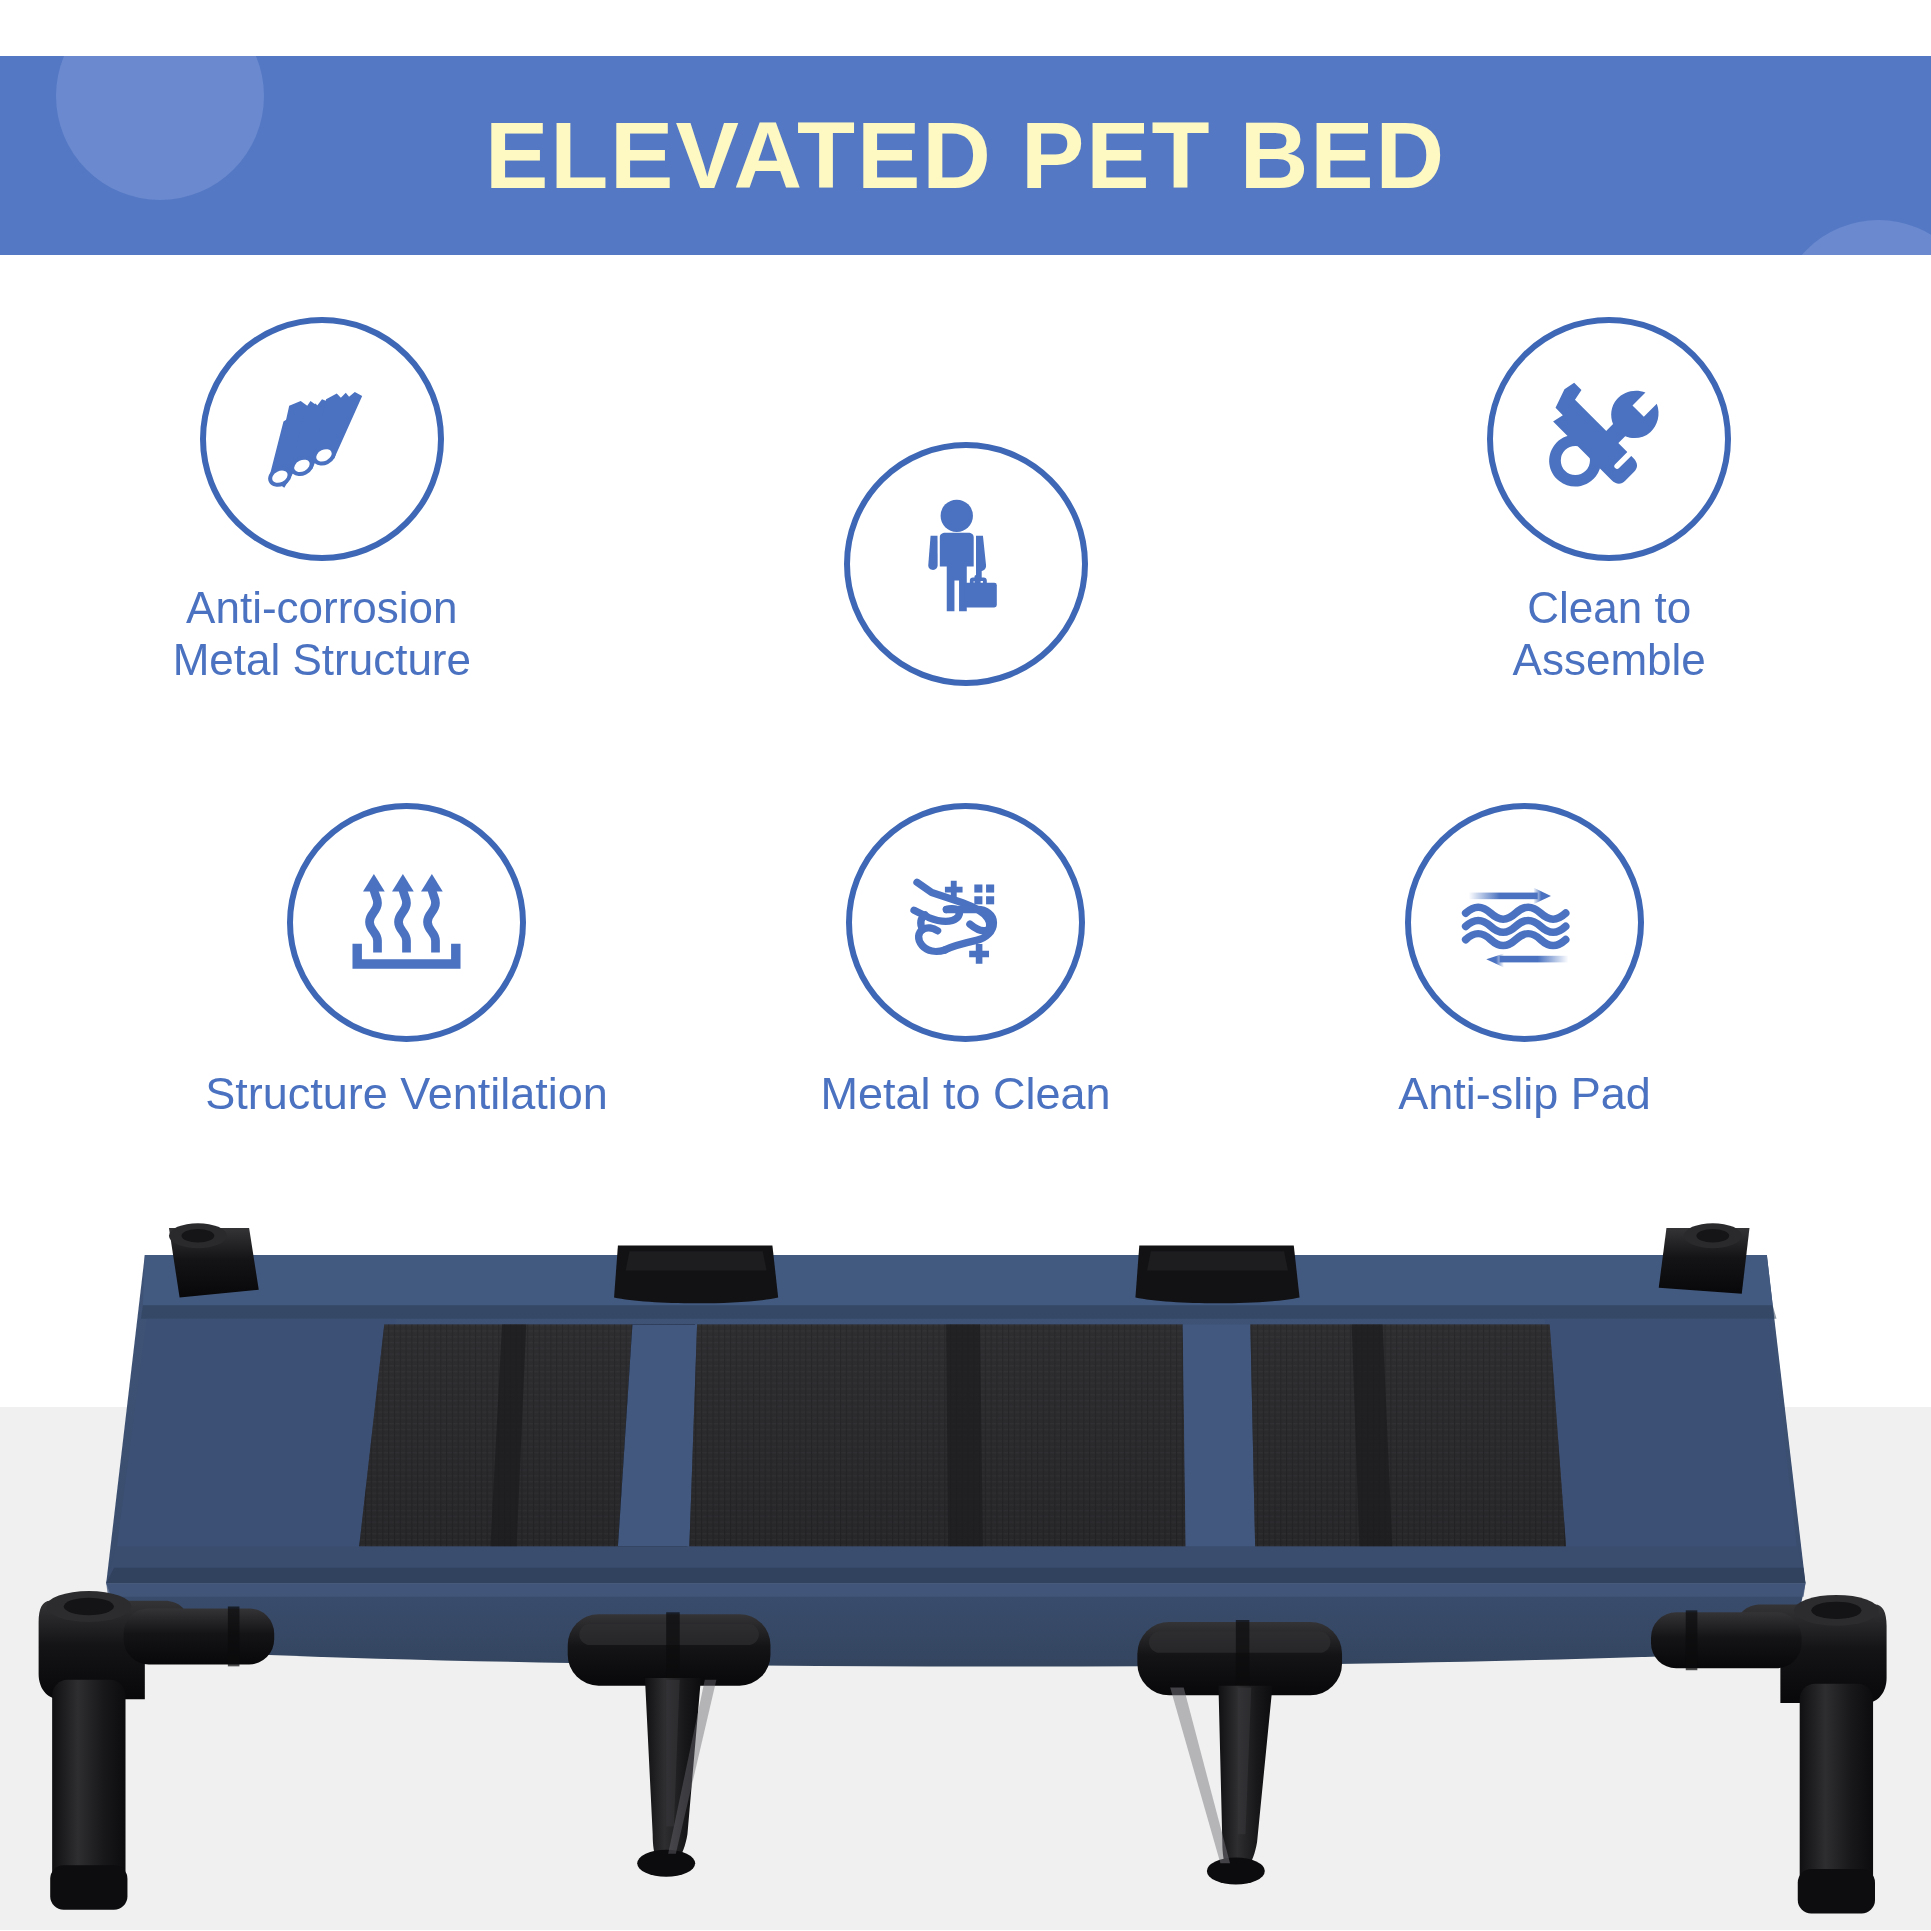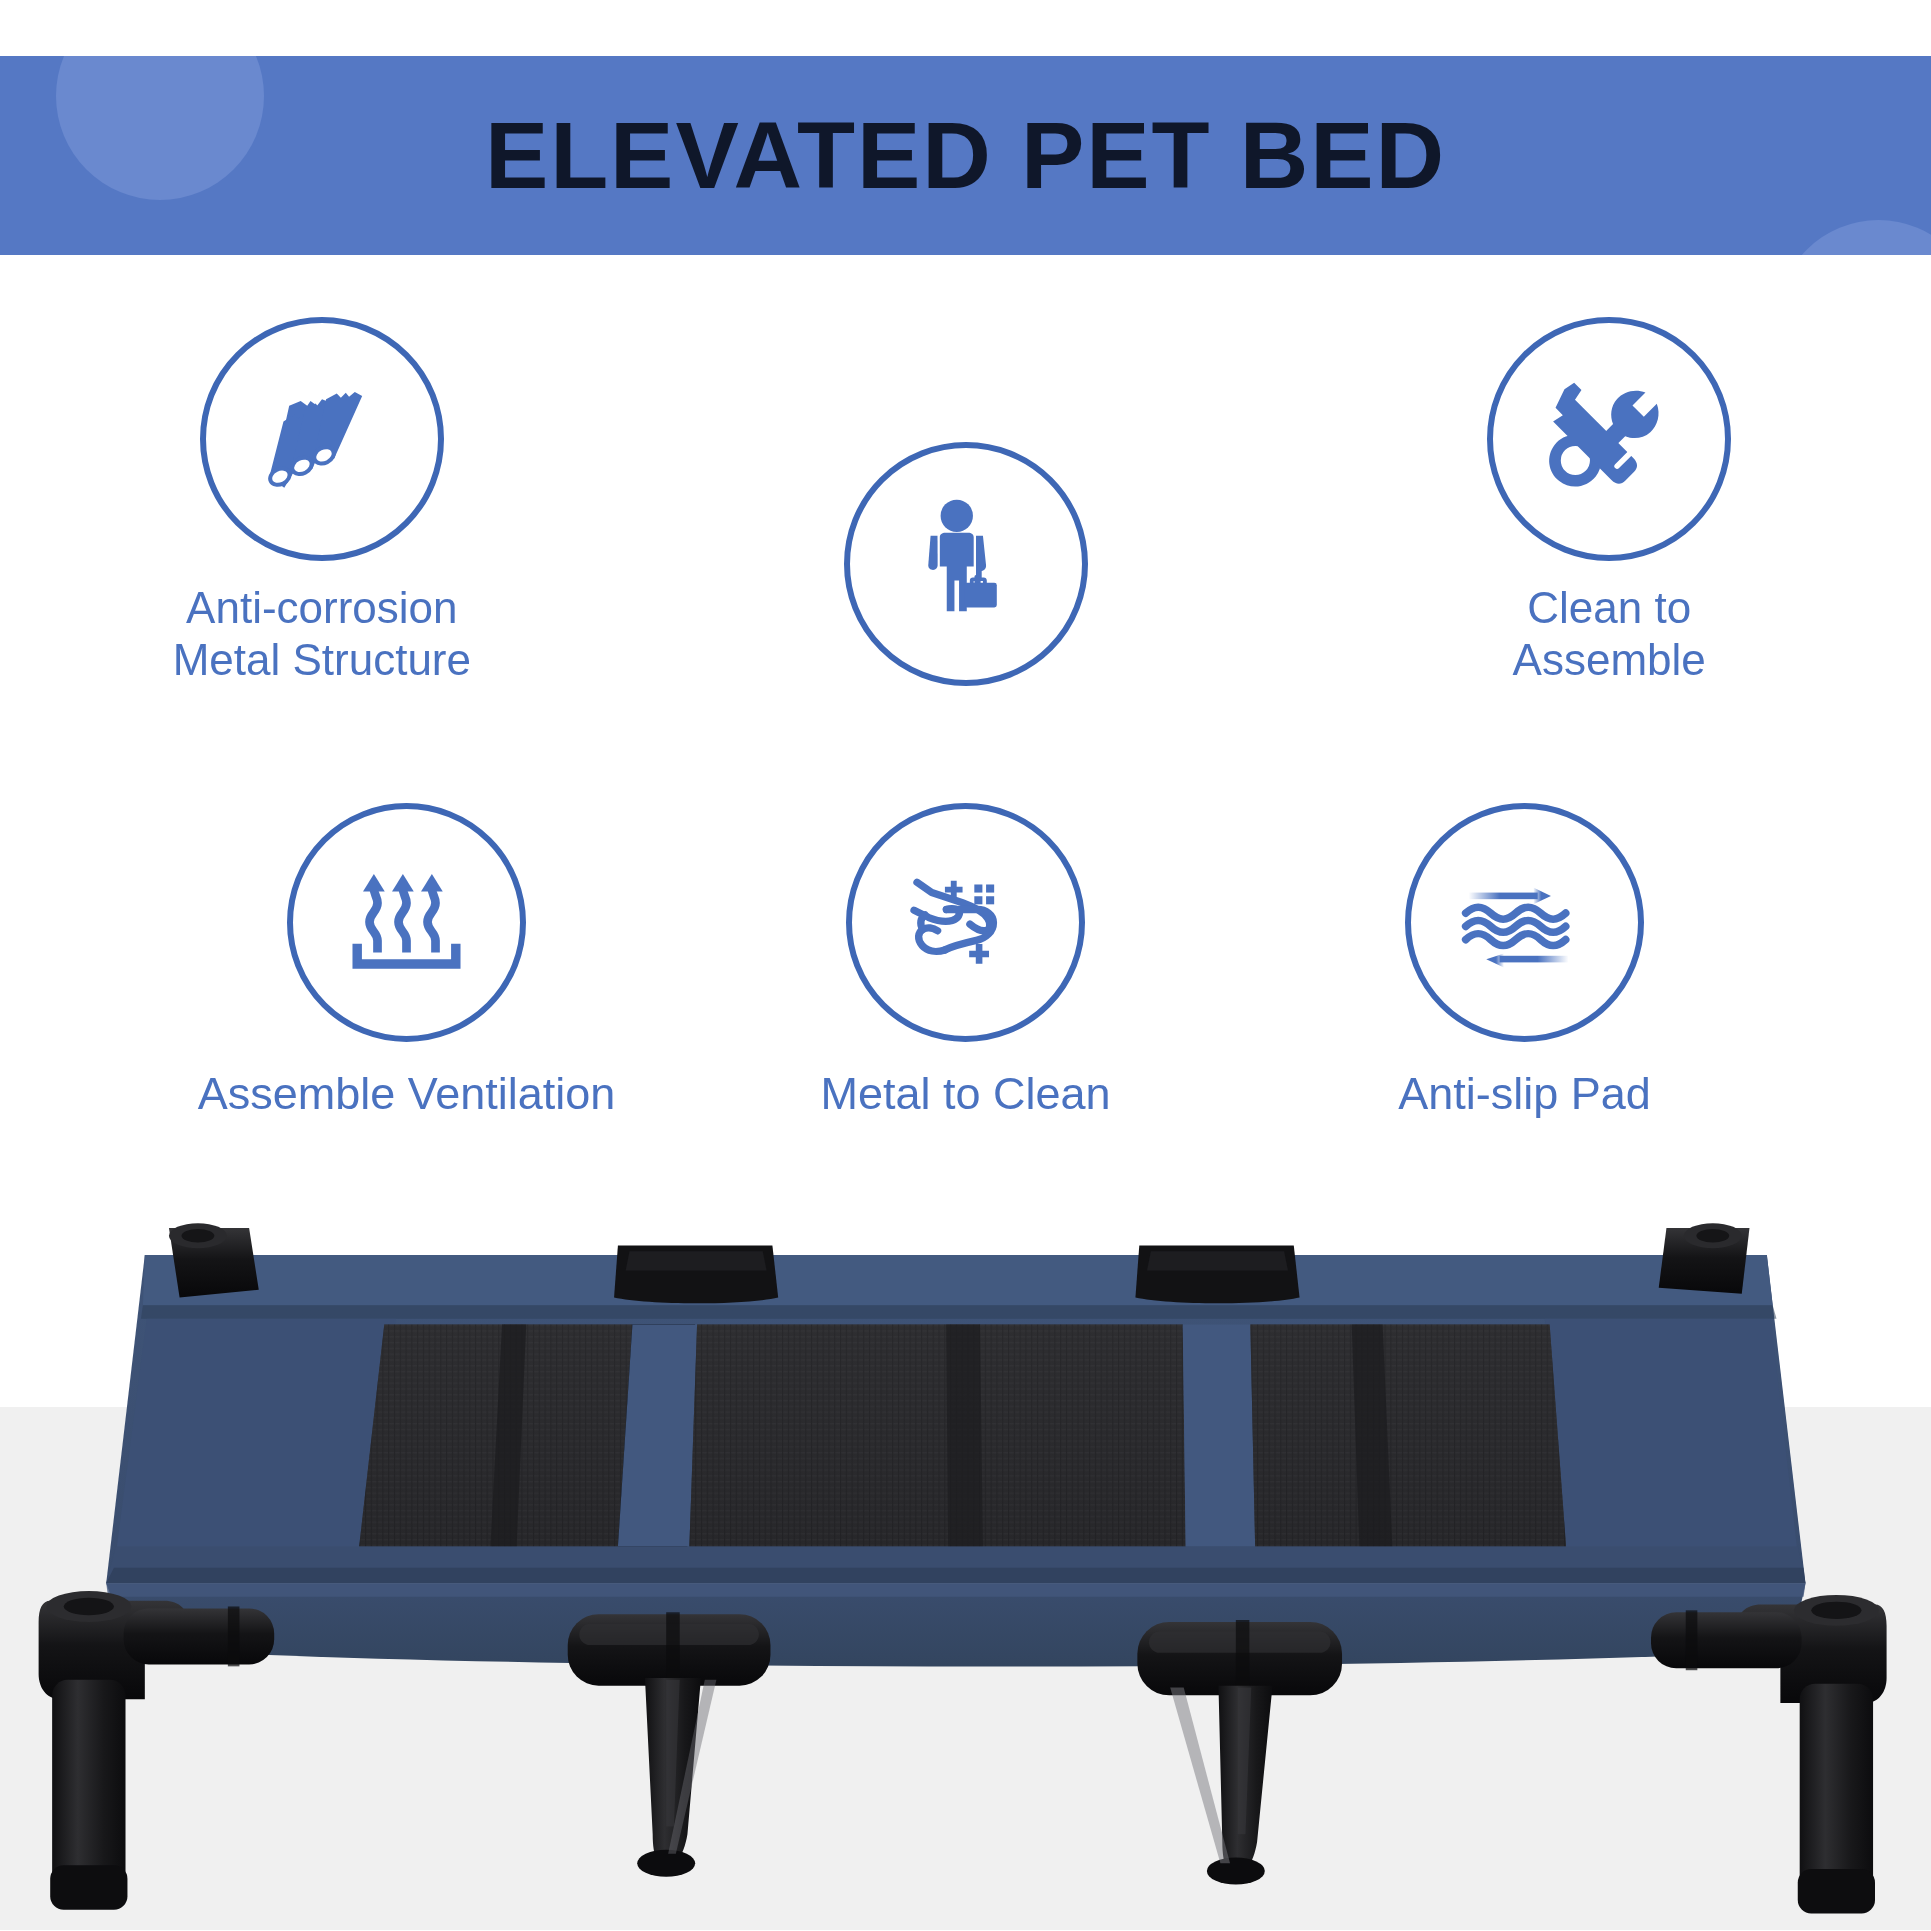--- a/index.html
+++ b/index.html
@@ -18,21 +18,21 @@
   #header-band {
     position:absolute; left:0; top:56px; width:1931px; height:199px;
     background:#5578c4; overflow:hidden;
   }
   .hdr-blob { position:absolute; border-radius:50%; background:#6a89cf; }
   #hdr-blob-left  { left:56px;  top:-64px;  width:208px; height:208px; }
   #hdr-blob-right { left:1777px; top:164px; width:203px; height:203px; }
   #header-title {
     position:absolute; left:0; top:0; width:1931px; height:199px;
     display:flex; align-items:center; justify-content:center;
-    color:#0f172a;
+    color:#fef9c3;
     font-size:95px; font-weight:bold; letter-spacing:1.9px;
     line-height:1; white-space:nowrap;
     z-index:3;
   }
 
   
   #features { position:absolute; left:0; top:280px; width:1931px; height:917px; }
   .feat-row { position:absolute; left:0; width:1931px; display:flex;align-items:flex-end; }
   #feat-row-1 { top:0px;   height:406px; }
   #feat-row-2 { top:434px; height:406px; }
@@ -160,21 +160,21 @@
               </g>
               <g fill="#4a72c0">
                 <path d="M27.5 18 L35 30 L20 30 Z"></path>
                 <path d="M47.5 18 L55 30 L40 30 Z"></path>
                 <path d="M67.5 18 L75 30 L60 30 Z"></path>
               </g>
               <path d="M16 66 L16 80 L84 80 L84 66" stroke="#4a72c0" stroke-width="6.5" fill="none" stroke-linejoin="miter"></path>
             </svg>
           </span>
         </div>
-        <div class="feat-label">Assemble Ventilation</div>
+        <div class="feat-label">Structure Ventilation</div>
       </div>
 
       <div class="feat">
         <div class="feat-circle">
           <span>
             <svg width="147" height="147" viewBox="0 0 100 100">
               <g stroke="#4a72c0" stroke-width="5" fill="none" stroke-linecap="round" stroke-linejoin="round">
 
                 <path d="M17 24 L27 31 L48 38 C55 40.5 62 44 65 48.5 C68 53 66.5 57 62.5 57 C59.5 57 56 55 53 52.5"></path>
 

